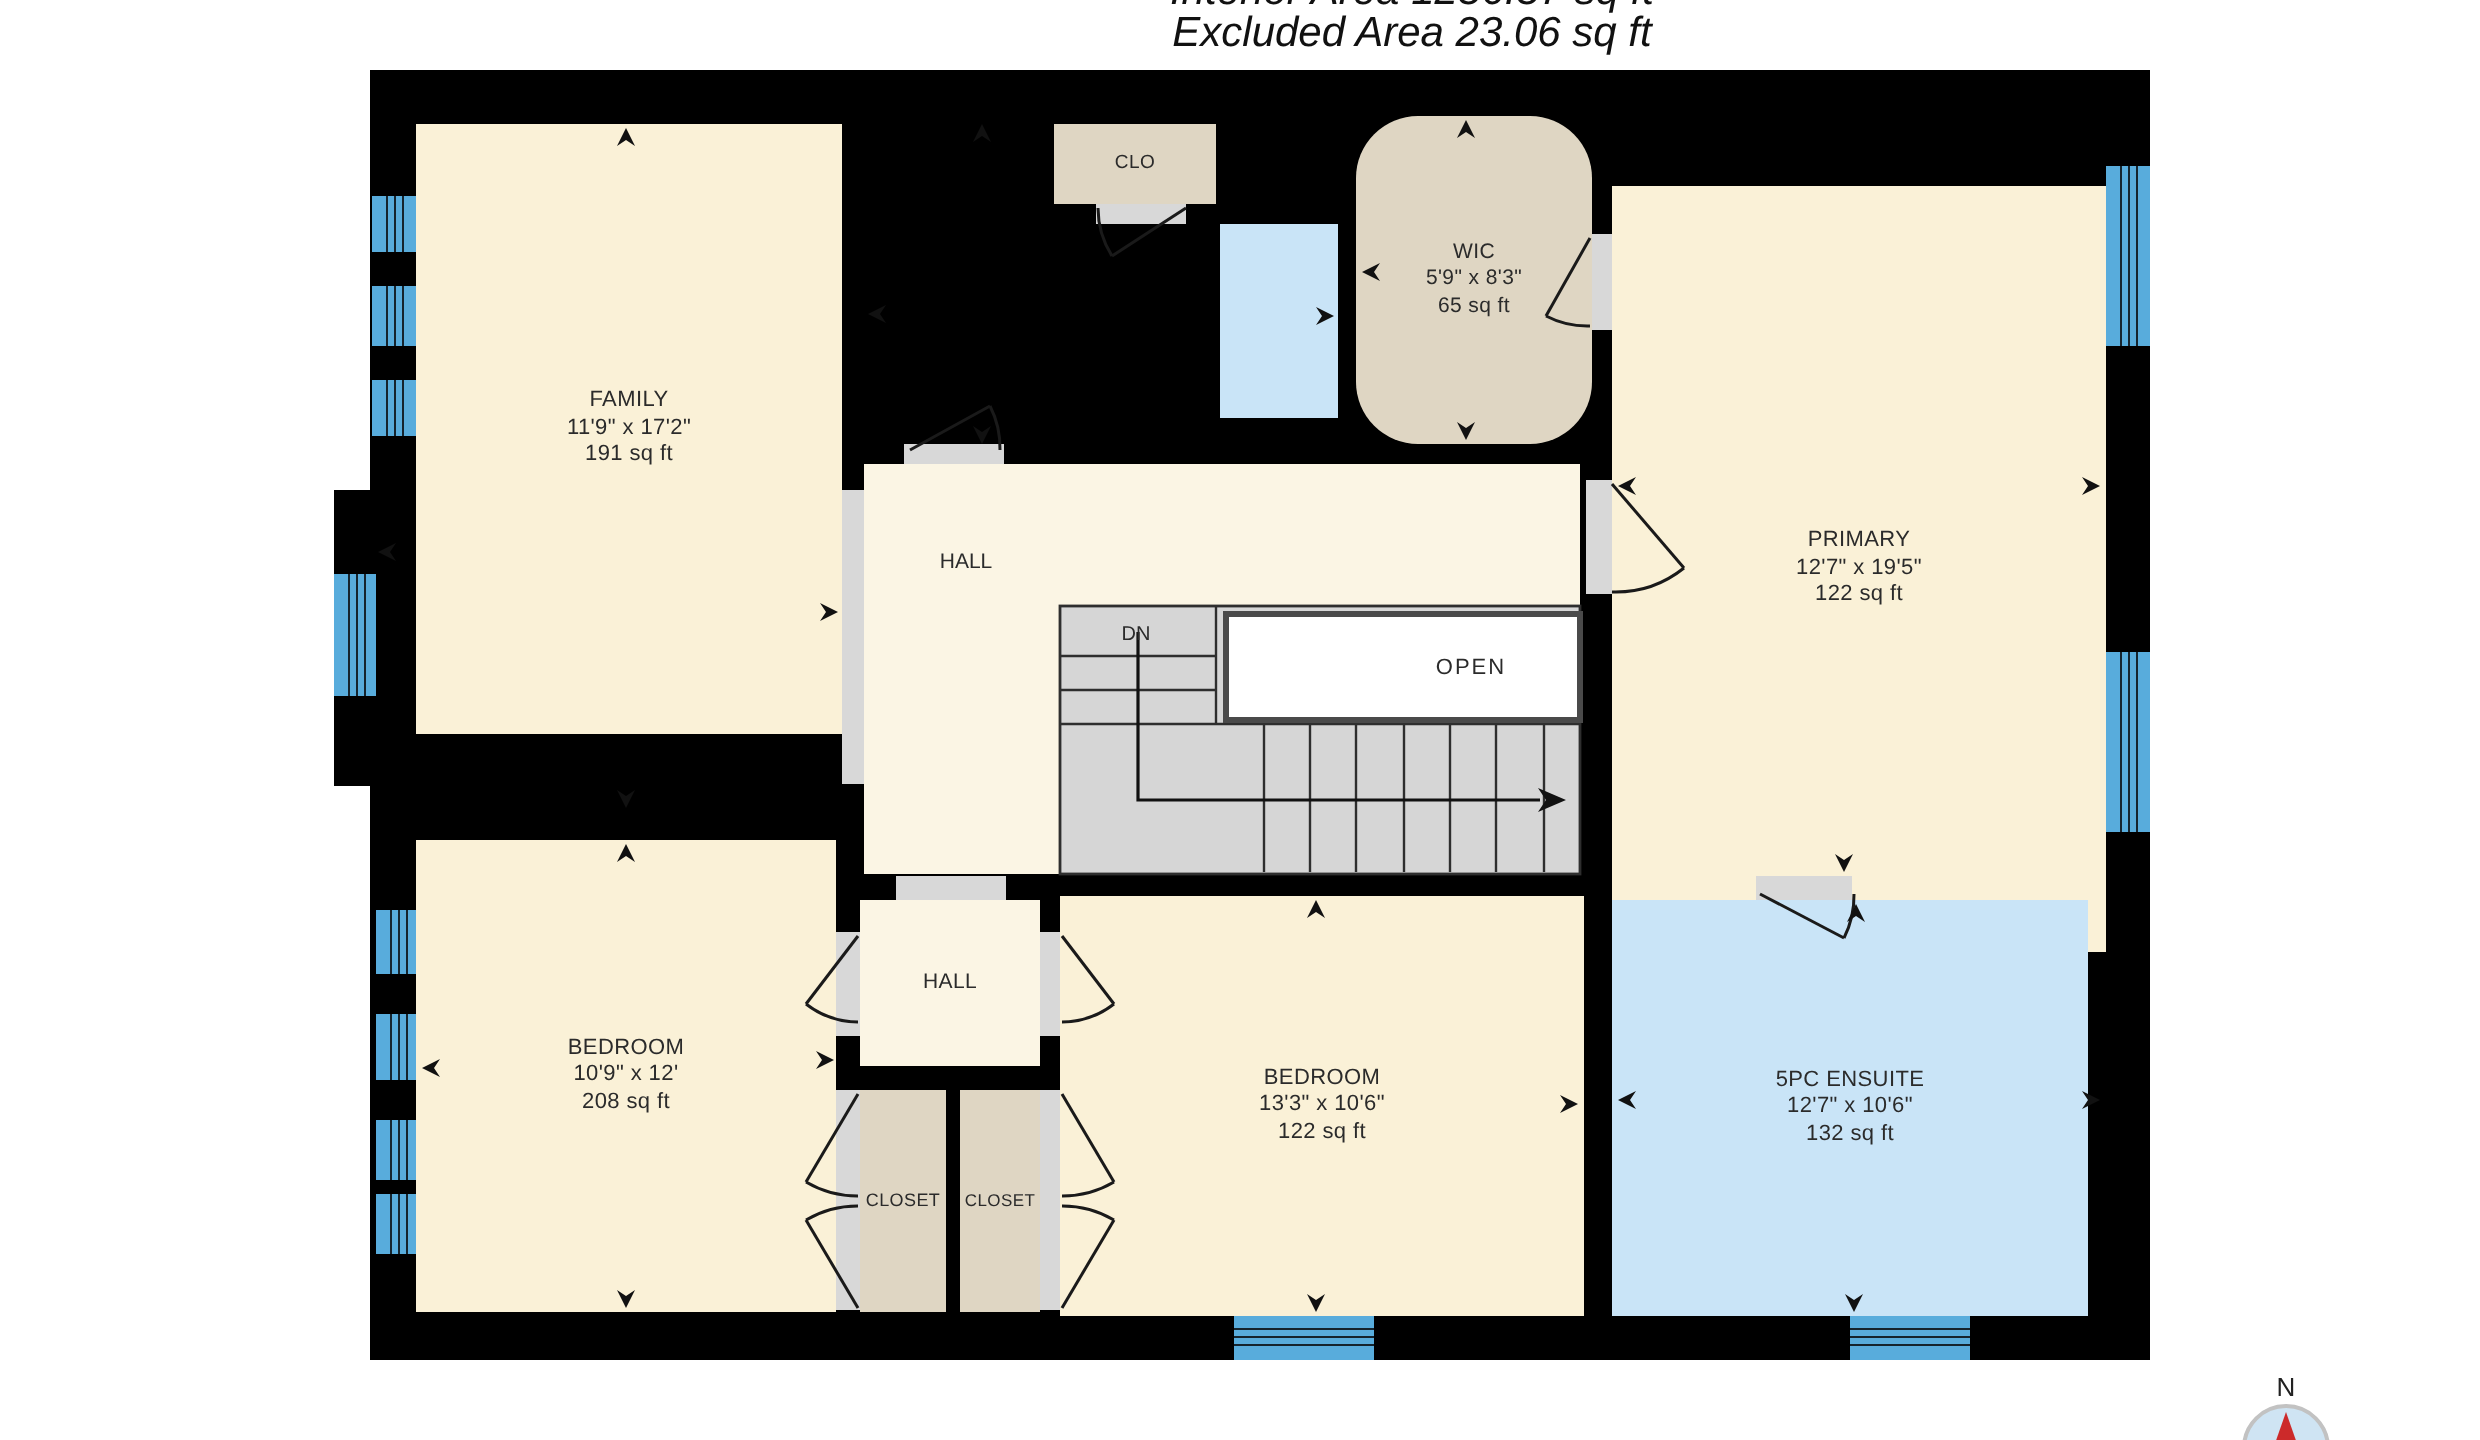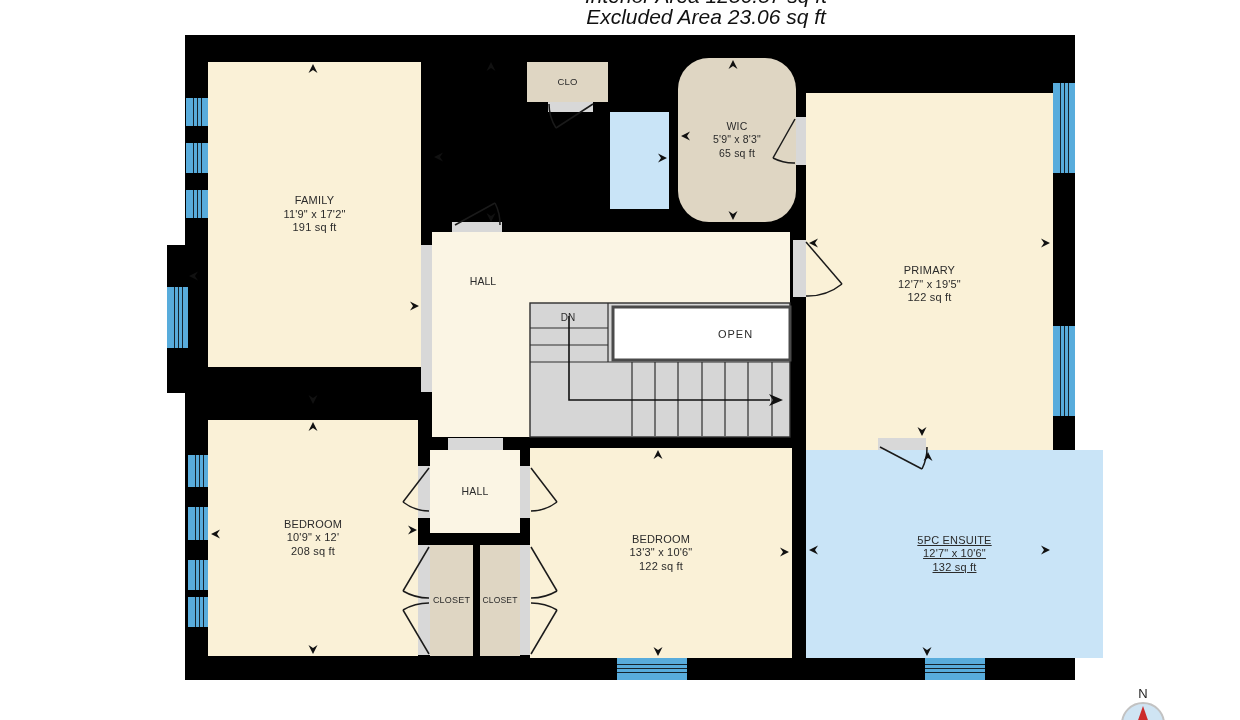--- a/index.html
+++ b/index.html
@@ -102,21 +102,21 @@
   </div>
 
   <div class="room cream abs" style="left:530px;top:448px;width:262px;height:210px;">
     <div class="rl">
       <div>BEDROOM</div>
       <div>13'3" x 10'6"</div>
       <div>122 sq ft</div>
     </div>
   </div>
 
-  <div class="room blue abs" style="left:806px;top:450px;width:297px;height:208px;text-decoration:underline;">
+  <div class="room blue abs" style="left:806px;top:450px;width:238px;height:208px;">
     <div class="rl">
       <div>5PC ENSUITE</div>
       <div>12'7" x 10'6"</div>
       <div>132 sq ft</div>
     </div>
   </div>
 
   <div class="abs win win-v" style="left:186px;top:98px;width:22px;height:28px;"></div>
   <div class="abs win win-v" style="left:186px;top:143px;width:22px;height:30px;"></div>
   <div class="abs win win-v" style="left:186px;top:190px;width:22px;height:28px;"></div>

